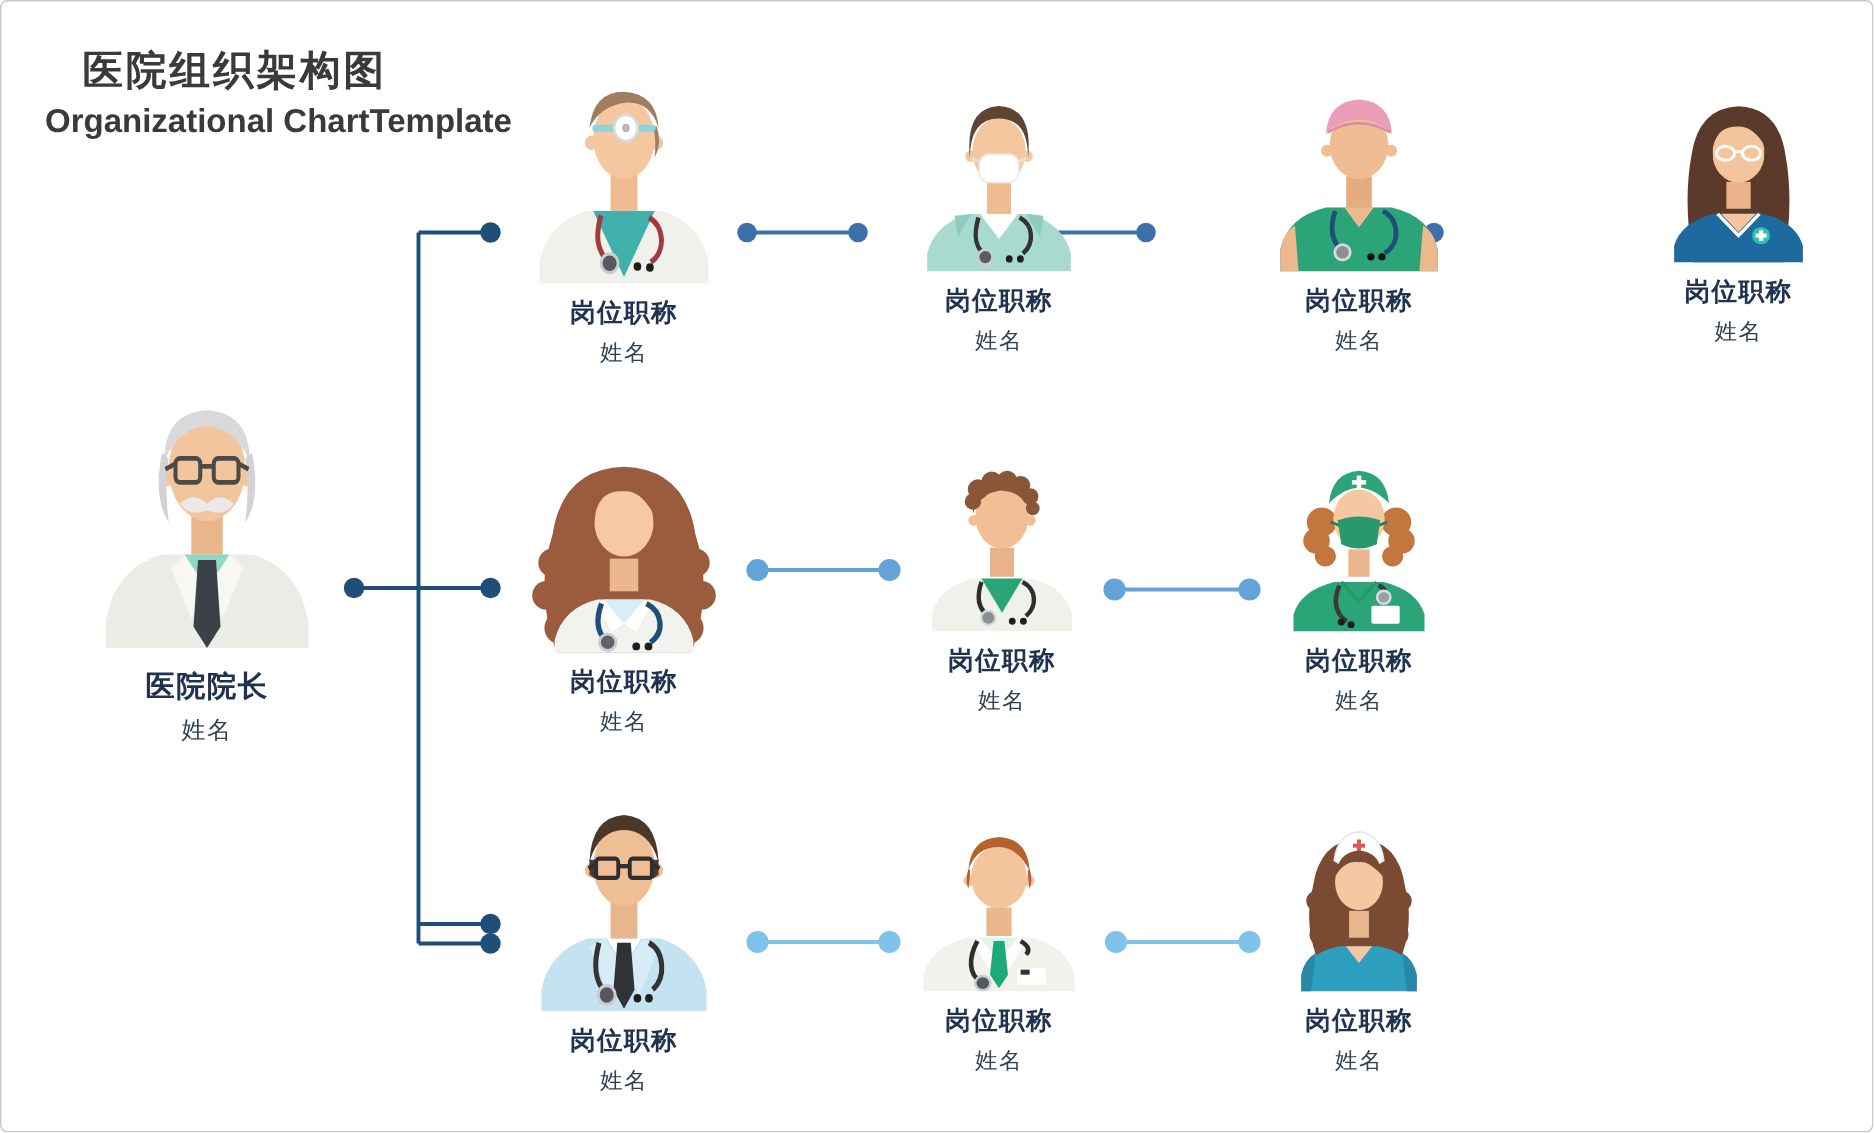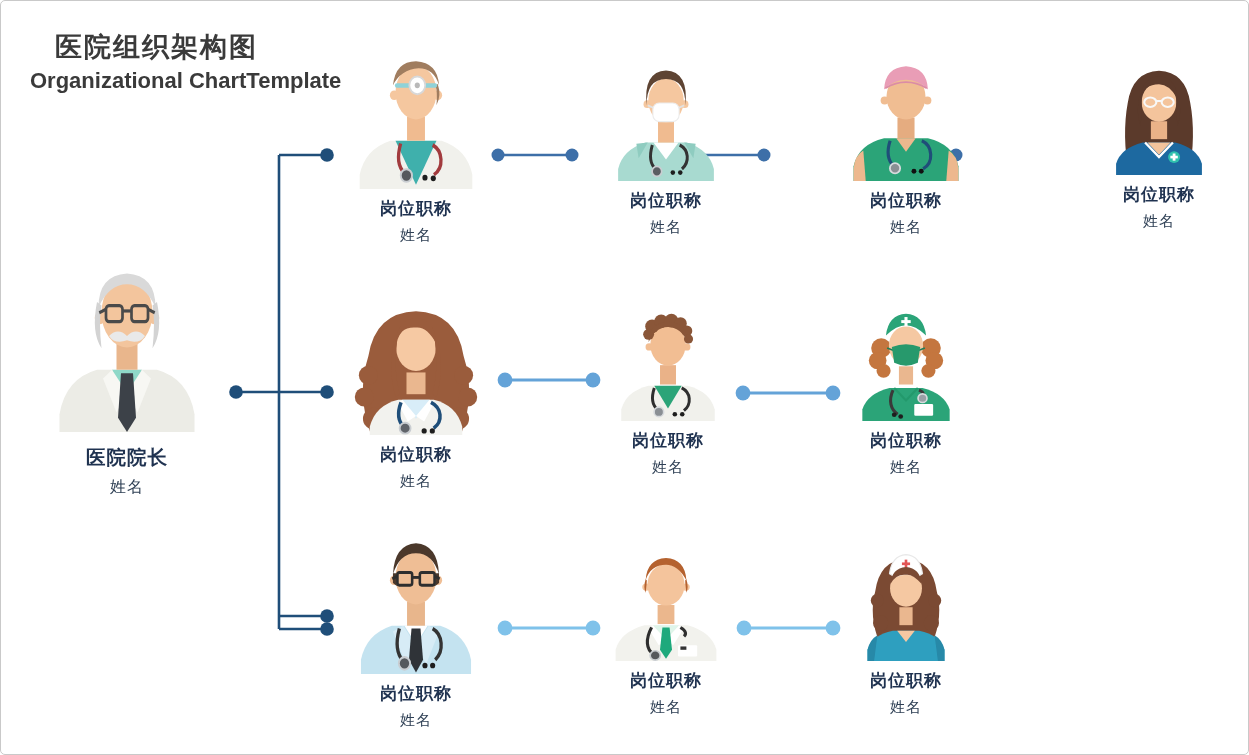--- a/index.html
+++ b/index.html
@@ -90,21 +90,21 @@
     <g style="stroke:var(--link-level3);fill:var(--link-level3);" stroke-width="2.8">
       <line x1="504" y1="627" x2="592" y2="627"></line>
       <circle cx="504" cy="627" r="7.4" stroke="none"></circle>
         <circle cx="592" cy="627" r="7.4" stroke="none"></circle>
       <line x1="743" y1="627" x2="832" y2="627"></line>
       <circle cx="743" cy="627" r="7.4" stroke="none"></circle>
         <circle cx="832" cy="627" r="7.4" stroke="none"></circle>
     </g>
   </svg>
 
-  <div class="person director" style="left:46px;top:253px;">
+  <div class="person director" style="left:57px;top:253px;">
     <span class="avatar" style="width:150px;height:178px;">
       <svg viewBox="0 0 100 100" preserveAspectRatio="none">
         <path d="M5,100 L5,90 Q9,70 30,65 L70,65 Q91,70 95,90 L95,100 Z" fill="#ECECE6"></path>
         <polygon points="40,65 50,84 60,65" fill="#8FD8C8"></polygon>
         <path d="M40,65 L50,78 L43,89 L34,70 Z" fill="#F7F7F3"></path>
         <path d="M60,65 L50,78 L57,89 L66,70 Z" fill="#F7F7F3"></path>
         <polygon points="46,67 54,67 56,92 50,100 44,92" fill="#3C4148"></polygon>
         <rect x="43" y="48" width="14" height="17" fill="#E9B68C"></rect>
         <circle cx="32" cy="36" r="3.5" fill="#F3C59D"></circle>
           <circle cx="68" cy="36" r="3.5" fill="#F3C59D"></circle>

